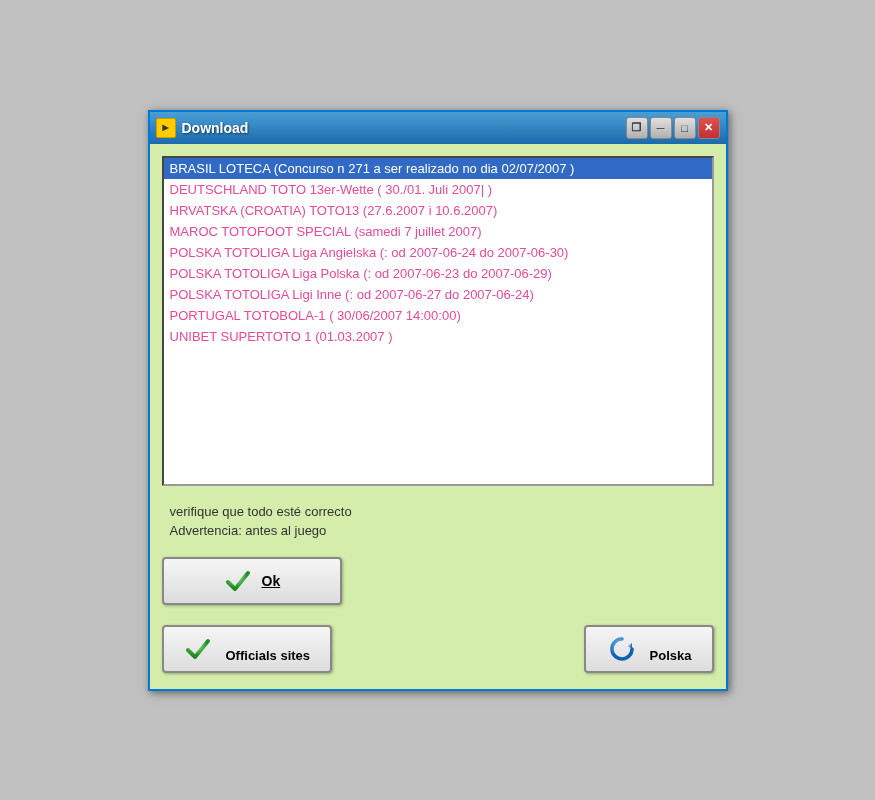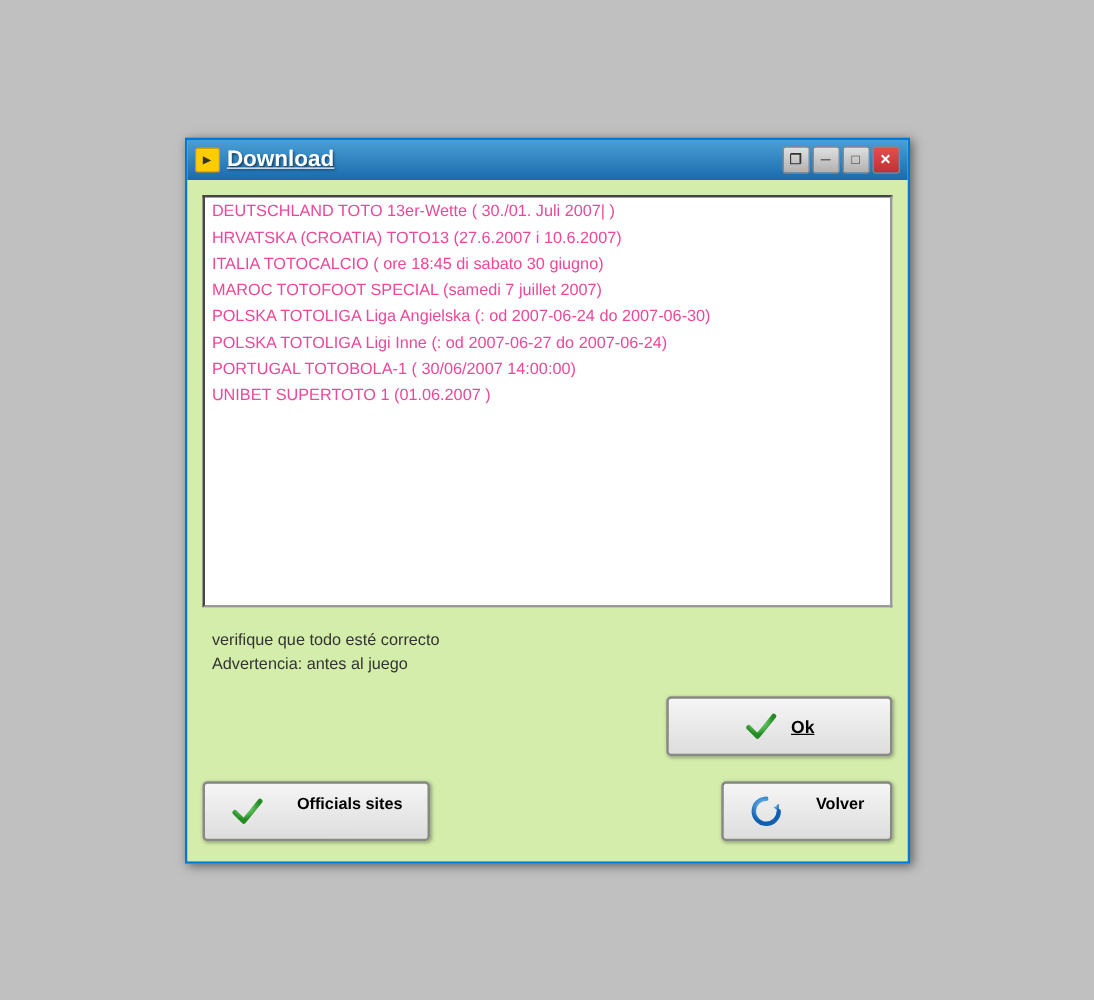--- a/index.html
+++ b/index.html
@@ -47,23 +47,22 @@
       align-items: center;
       justify-content: center;
       font-size: 10px;
       font-weight: bold;
       color: #cc0000;
       border-radius: 2px;
     }
 
     .title-text {
       font-weight: bold;
-      font-size: 18px;
+      font-size: 14px;
       text-shadow: 1px 1px 2px rgba(0,0,0,0.5);
-      text-decoration: underline;
     }
 
     .title-buttons {
       display: flex;
       gap: 2px;
     }
 
     .title-btn {
       width: 22px;
       height: 22px;
@@ -116,21 +115,21 @@
     }
 
     .warning-text {
       font-size: 13px;
       color: #333;
       line-height: 1.5;
     }
 
     .ok-area {
       display: flex;
-      justify-content: flex-end;
+      justify-content: flex-start;
       margin-bottom: 16px;
       text-decoration: underline;
     }
 
     .ok-button {
       background: linear-gradient(to bottom, #f5f5f5, #ddd);
       border: 2px solid #888;
       border-radius: 4px;
       padding: 8px 60px;
       cursor: pointer;
@@ -149,22 +148,22 @@
       padding: 4px 0 4px 0;
     }
 
     .bottom-btn {
       background: linear-gradient(to bottom, #f5f5f5, #ddd);
       border: 2px solid #888;
       border-radius: 4px;
       padding: 8px 20px;
       cursor: pointer;
       display: flex;
-      align-items: flex-start;
-      gap: 26px;
+      align-items: flex-end;
+      gap: 14px;
       font-size: 13px;
       font-weight: bold;
       color: #000;
       box-shadow: 1px 1px 3px rgba(0,0,0,0.3);
       min-width: 130px;
     }
 
     
     .check-icon {
       width: 28px;
@@ -221,28 +220,29 @@
       <button class="title-btn">─</button>
       <button class="title-btn">□</button>
       <button class="title-btn close">✕</button>
     </div>
   </div>
 
   <div class="content">
 
     <div class="list-container">
 
+    <div class="list-item selected">BRASIL LOTECA (Concurso n 271  a ser realizado no dia 02/07/2007 )</div>
         <div class="list-item">DEUTSCHLAND TOTO 13er-Wette ( 30./01. Juli 2007|      )</div>
         <div class="list-item">HRVATSKA (CROATIA) TOTO13 (27.6.2007 i 10.6.2007)</div>
-        <div class="list-item">ITALIA TOTOCALCIO ( ore 18:45 di sabato 30 giugno)</div>
         <div class="list-item">MAROC TOTOFOOT SPECIAL (samedi 7 juillet 2007)</div>
         <div class="list-item">POLSKA TOTOLIGA Liga Angielska (: od 2007-06-24 do 2007-06-30)</div>
+        <div class="list-item">POLSKA TOTOLIGA Liga Polska (: od 2007-06-23 do 2007-06-29)</div>
         <div class="list-item">POLSKA TOTOLIGA Ligi Inne (: od 2007-06-27 do 2007-06-24)</div>
         <div class="list-item">PORTUGAL TOTOBOLA-1 ( 30/06/2007  14:00:00)</div>
-        <div class="list-item">UNIBET SUPERTOTO 1 (01.06.2007 )</div>
+        <div class="list-item">UNIBET SUPERTOTO 1 (01.03.2007 )</div>
       </div>
 
     <div class="warning-area">
       <div class="warning-text"> verifique que todo esté correcto</div>
       <div class="warning-text">Advertencia: antes al juego</div>
     </div>
 
     <div class="ok-area">
       <button class="ok-button">
         <span class="check-icon">
@@ -284,17 +284,17 @@
                 <stop offset="0%" stop-color="#80c8f8"></stop>
                 <stop offset="100%" stop-color="#1060b0"></stop>
               </radialGradient>
             </defs>
 
             <path d="M14,4 A10,10 0 1,0 24,14" fill="none" stroke="url(#refreshGrad)" stroke-width="3.5" stroke-linecap="round"></path>
 
             <polygon points="24,8 24,14 20,11" fill="url(#refreshGrad)"></polygon>
           </svg>
         </span>
-        <span>Volver</span>
+        <span>Polska</span>
       </button>
     </div>
   </div>
 </div>
 
 </body></html>

